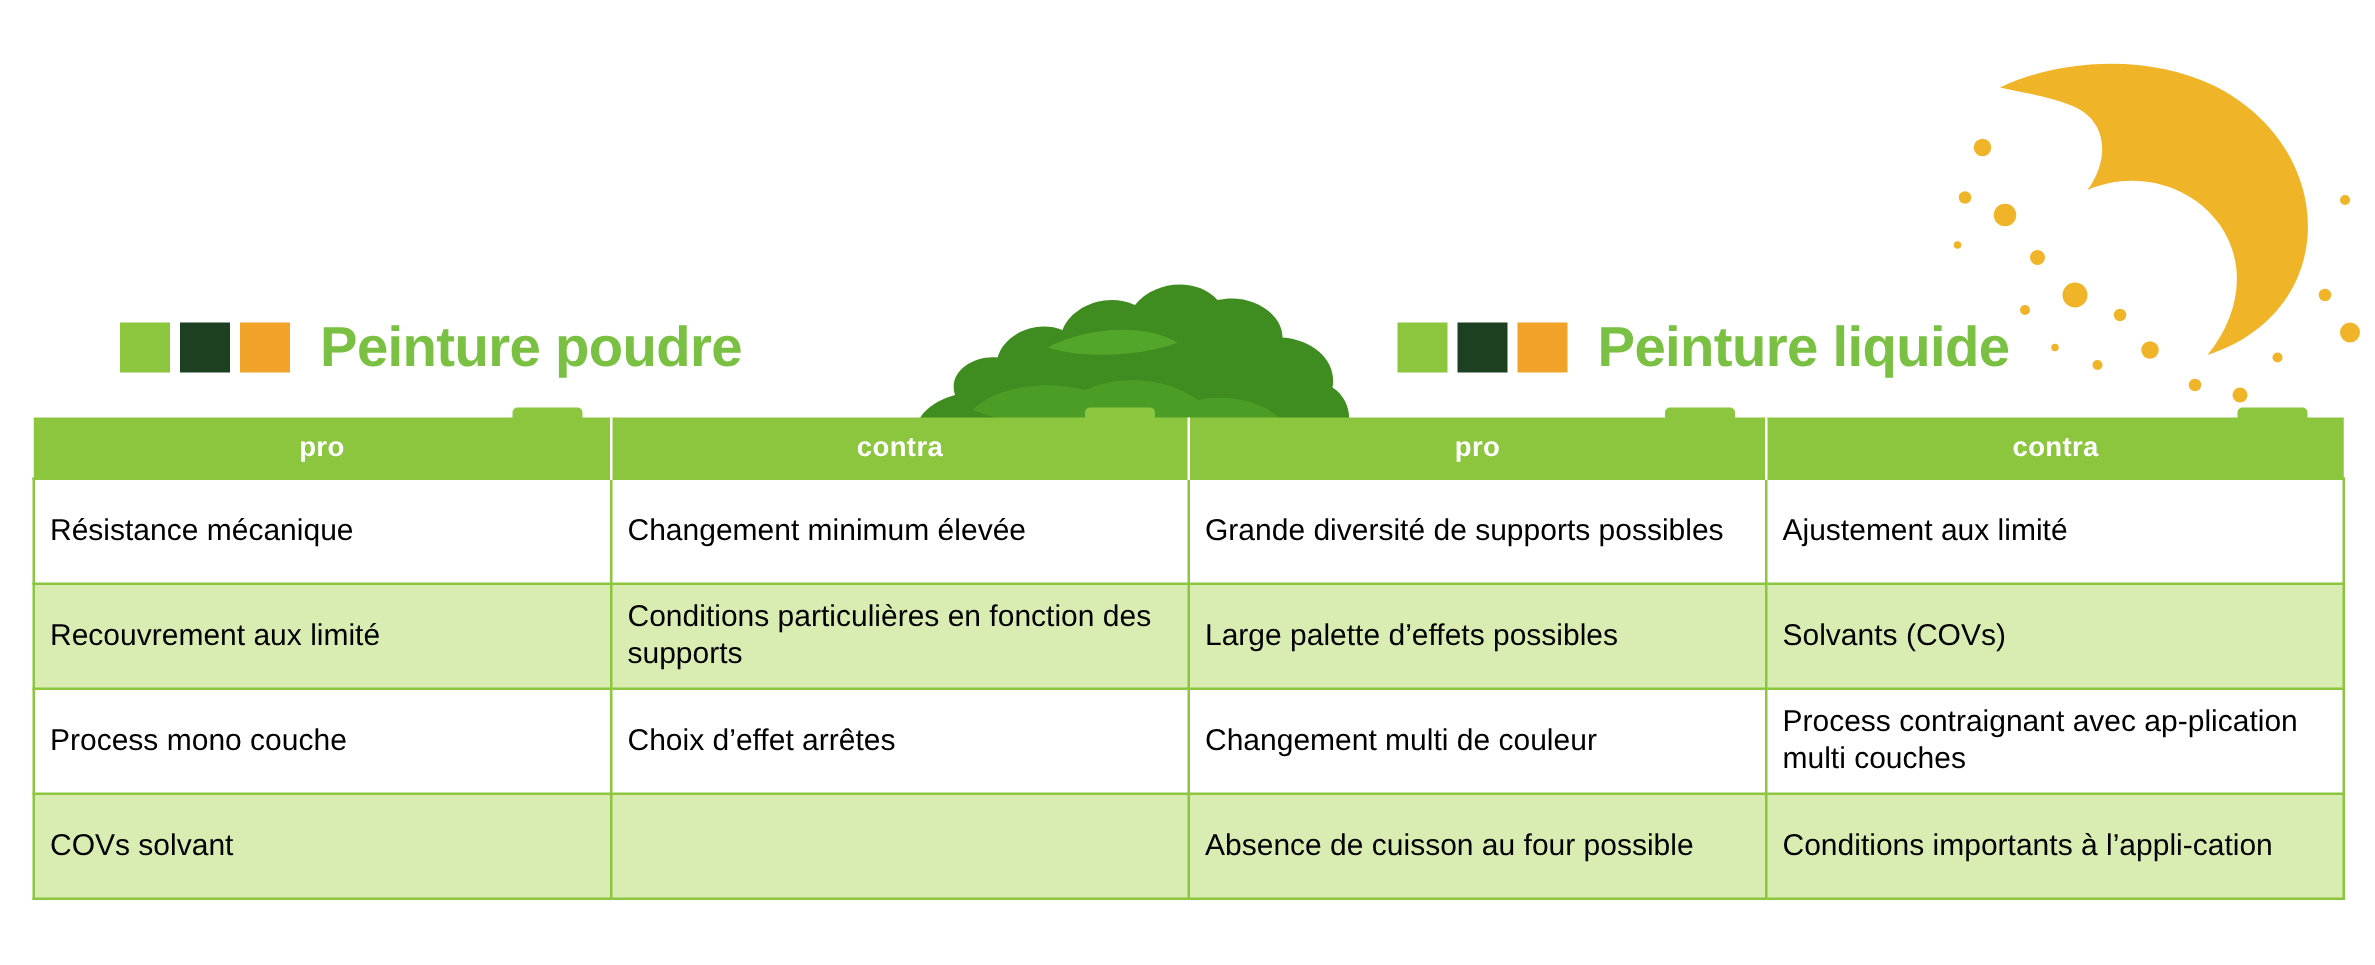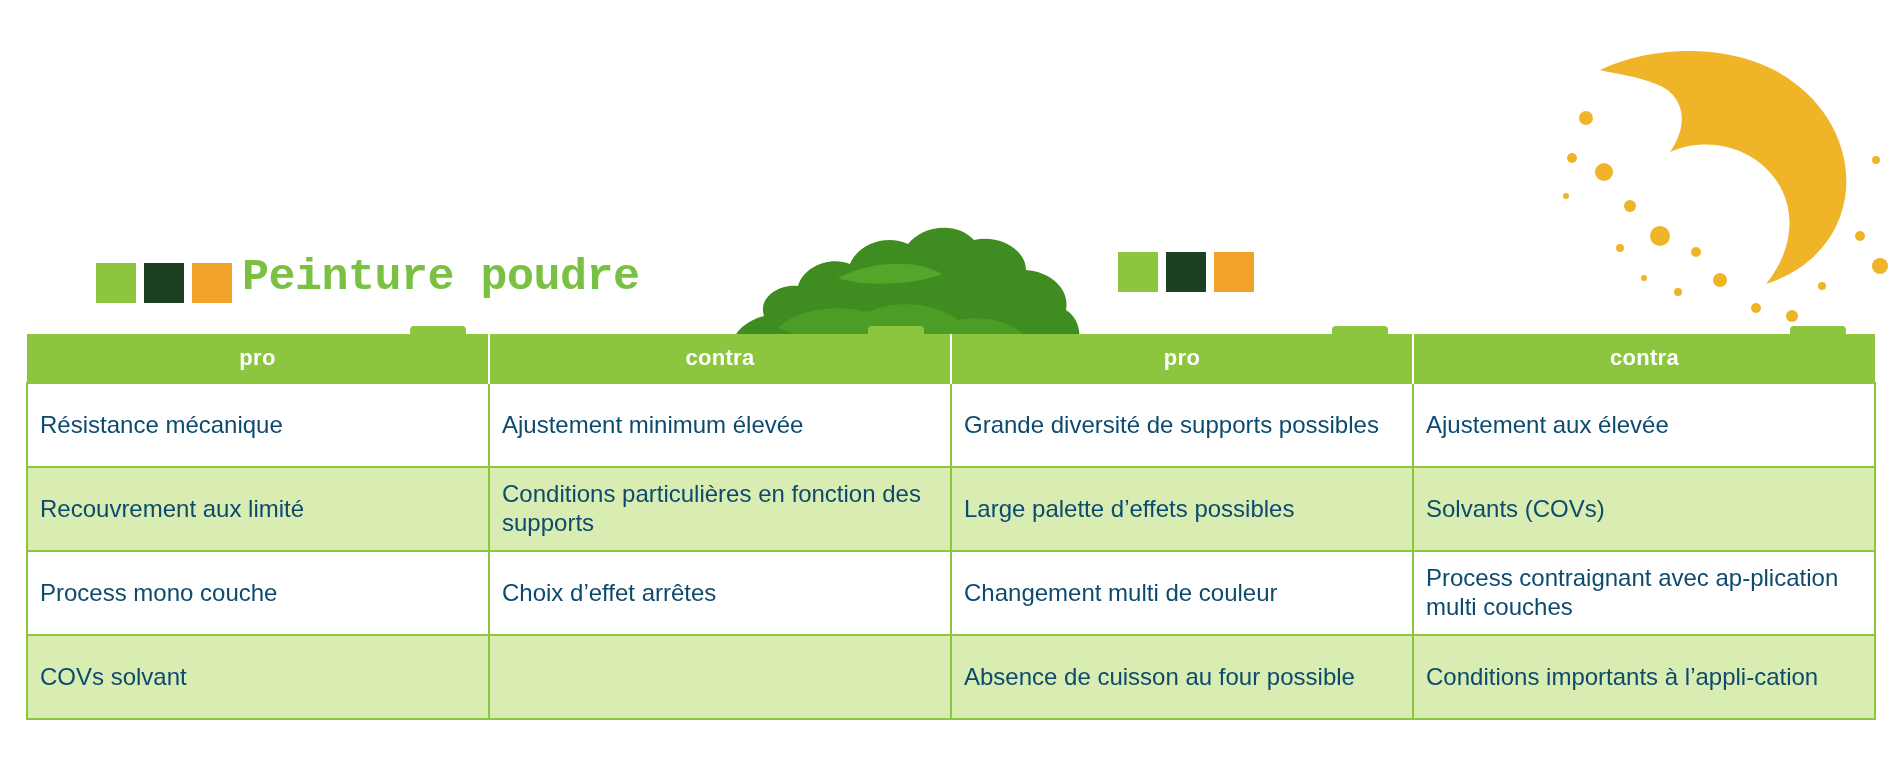--- a/index.html
+++ b/index.html
@@ -38,22 +38,22 @@
     top: 40px;
     width: 340px;
     height: 300px;
     pointer-events: none;
   }
 
   
   .title-row {
     position: absolute;
     display: flex;
-    align-items: flex-end;
-    font-family: Liberation Mono, monospace;
+    align-items: center;
+    gap: 14px;
   }
   .title-row.left  { left: 96px;  top: 252px; }
   .title-row.right { left: 1118px; top: 252px; }
 
   .swatches {
     display: flex;
     gap: 8px;
   }
   .sw {
     width: 40px;
@@ -109,21 +109,21 @@
     font-weight: bold;
     height: 46px;
     text-align: center;
     border-right: 2px solid #ffffff;
     letter-spacing: 0.3px;
   }
   table.compare th:last-child { border-right: none; }
 
   table.compare td {
     font-size: 24px;
-    color: #0c4a6e;
+    color: #000000;
     padding: 10px 12px;
     vertical-align: middle;
     height: 62px;
     border: 2px solid #8cc63f;
     line-height: 1.2;
   }
   table.compare tr.alt td {
     background: #d9ecb2;
   }
   table.compare tr.plain td {
@@ -184,20 +184,21 @@
     </div>
     <span class="title-text">Peinture poudre</span>
   </div>
 
   <div class="title-row right">
     <div class="swatches">
       <span class="sw green"></span>
       <span class="sw dark"></span>
       <span class="sw orange"></span>
     </div>
+    <span class="title-text">Peinture liquide</span>
   </div>
 
   <div class="zoom-badge z1">
     <svg width="40" height="40" viewBox="0 0 40 40">
       <circle cx="17" cy="17" r="11" fill="none" stroke="#ffffff" stroke-width="3"></circle>
       <line x1="25" y1="25" x2="35" y2="35" stroke="#ffffff" stroke-width="4" stroke-linecap="round"></line>
       <line x1="11" y1="17" x2="23" y2="17" stroke="#ffffff" stroke-width="3" stroke-linecap="round"></line>
       <line x1="17" y1="11" x2="17" y2="23" stroke="#ffffff" stroke-width="3" stroke-linecap="round"></line>
     </svg>
   </div>
@@ -239,23 +240,23 @@
         <tr>
           <th>pro</th>
           <th>contra</th>
           <th>pro</th>
           <th>contra</th>
         </tr>
       </thead>
       <tbody>
         <tr class="plain">
           <td>Résistance mécanique</td>
-          <td>Ajustement minimum élevée</td>
+          <td>Changement minimum élevée</td>
           <td>Grande diversité de supports possibles</td>
-          <td>Ajustement aux élevée</td>
+          <td>Ajustement aux limité</td>
         </tr>
         <tr class="alt">
           <td>Recouvrement aux limité</td>
           <td>Conditions particulières en fonction des supports</td>
           <td>Large palette d’effets possibles</td>
           <td>Solvants (COVs)</td>
         </tr>
         <tr class="plain">
           <td>Process mono couche</td>
           <td>Choix d’effet arrêtes</td>

